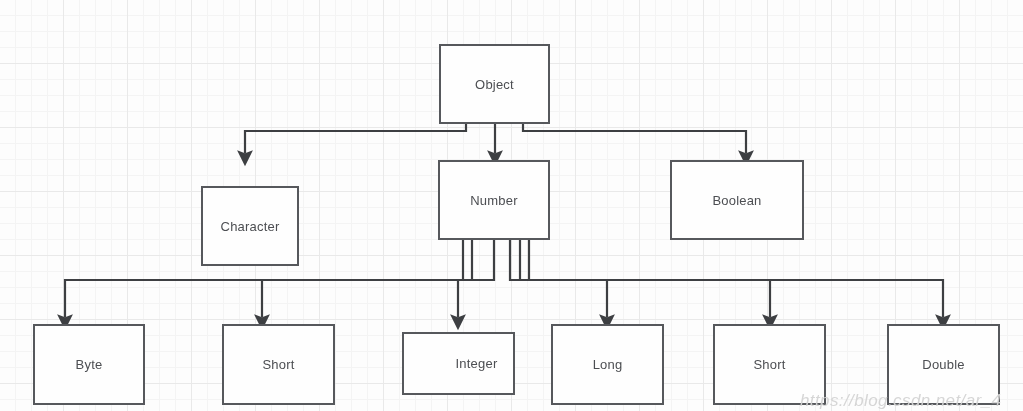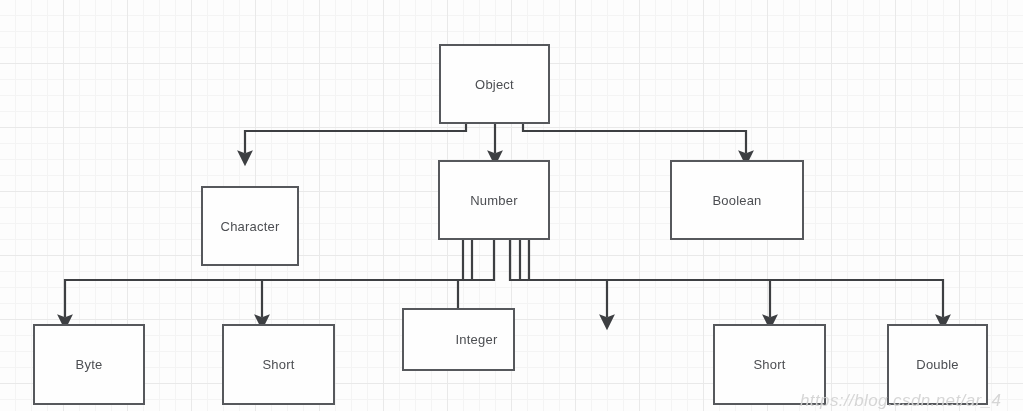--- a/index.html
+++ b/index.html
@@ -116,28 +116,31 @@
   </div>
 
   <div class="node" style="left:33px; top:324px; width:112px; height:81px;">
     <span class="node-label">Byte</span>
   </div>
 
   <div class="node" style="left:222px; top:324px; width:113px; height:81px;">
     <span class="node-label">Short</span>
   </div>
 
-  <div class="node" style="left:402px; top:308px; width:113px; height:63px;padding-left:36px;">
+  <div class="node" style="left:402px; top:332px; width:113px; height:63px;padding-left:36px;">
     <span class="node-label">Integer</span>
   </div>
 
+  <div class="node" style="left:551px; top:324px; width:113px; height:81px;">
+    <span class="node-label">Long</span>
+  </div>
 
   <div class="node" style="left:713px; top:324px; width:113px; height:81px;">
     <span class="node-label">Short</span>
   </div>
 
-  <div class="node" style="left:887px; top:324px; width:101px; height:81px;text-align:right;">
+  <div class="node" style="left:887px; top:324px; width:113px; height:81px;text-align:right;">
     <span class="node-label">Double</span>
   </div>
 
   <div id="watermark">https://blog.csdn.net/ar_4</div>
 
 </div>
 
 </body></html>

